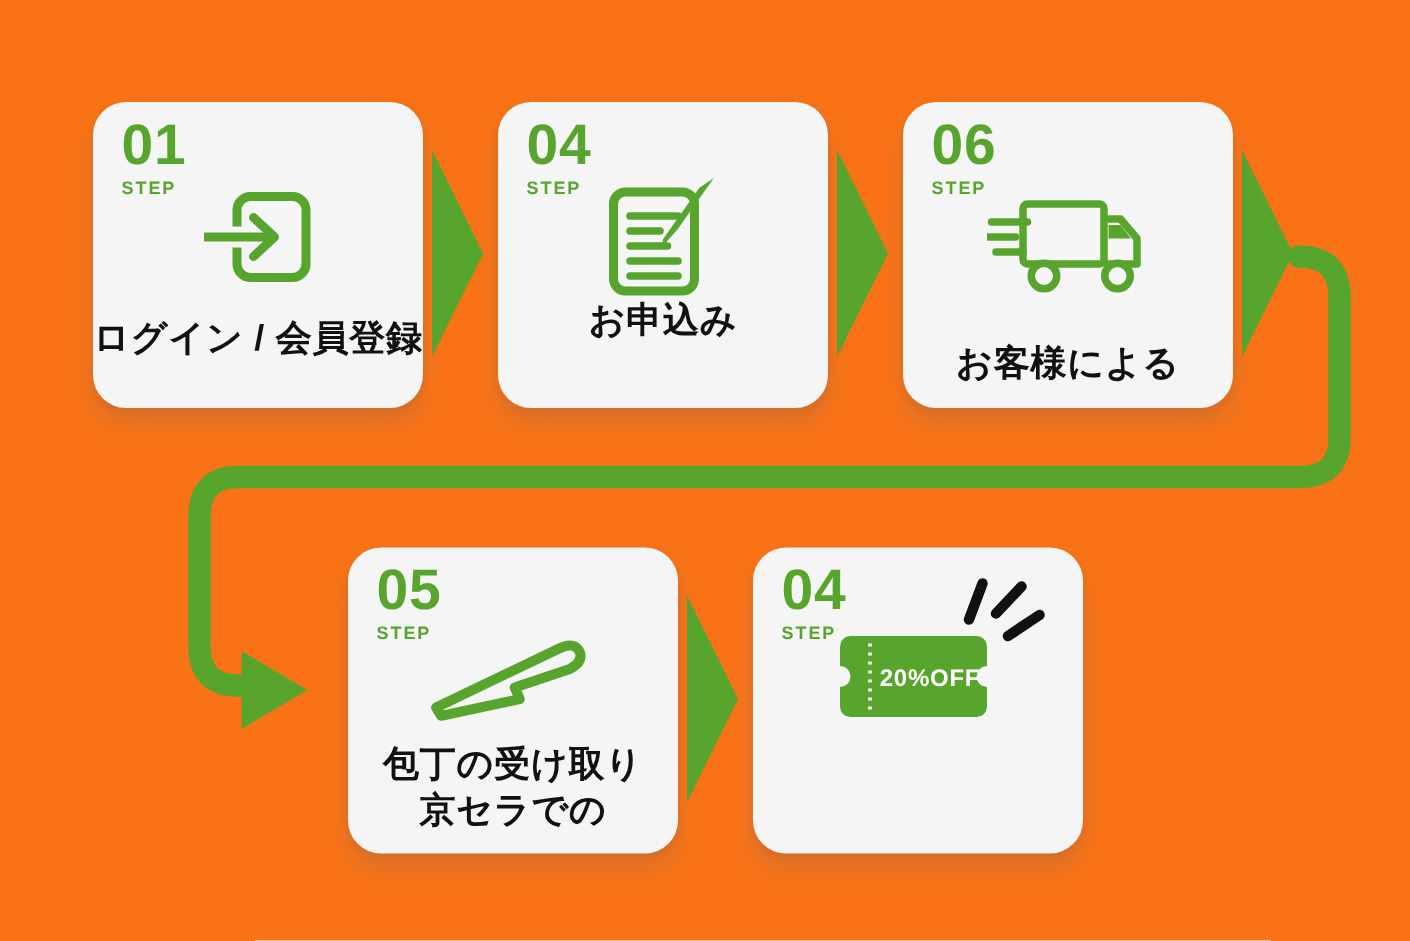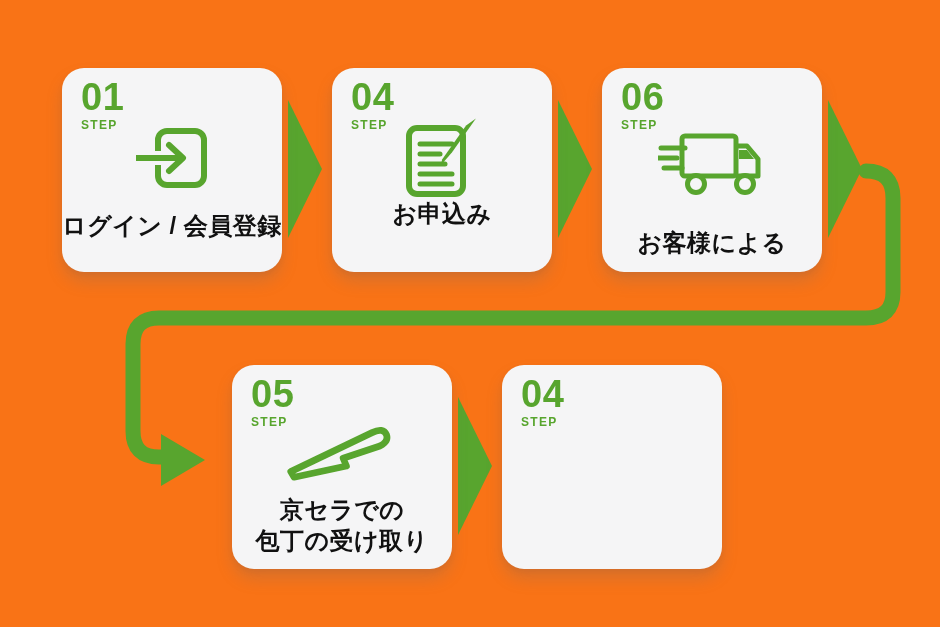--- a/index.html
+++ b/index.html
@@ -116,25 +116,41 @@
     <div class="stepnum">
       <div class="num">05</div>
       <div class="word">STEP</div>
     </div>
     <div class="icon icon-c4">
       <svg width="112" height="78" viewBox="0 0 100 70">
         <path d="M 4 58 L 77 23 Q 87 18 90 25 Q 92 31 84 35 L 51 46 L 54 53 L 7 63 Z" fill="none" stroke="#58a52e" stroke-width="6" stroke-linejoin="round" stroke-linecap="round"></path>
       </svg>
     </div>
     <div class="label lbl-c4">
+      <div>包丁の受け取り</div>
       <div>京セラでの</div>
-      <div>包丁の受け取り</div>
     </div>
   </div>
 
   <div class="card c5">
     <div class="stepnum">
       <div class="num">04</div>
       <div class="word">STEP</div>
     </div>
+    <div class="icon icon-c5">
+      <svg width="142" height="96" viewBox="0 0 142 96">
+        <g>
+          <line x1="86" y1="30" x2="95" y2="6" stroke="#111111" stroke-width="7" stroke-linecap="round"></line>
+          <line x1="104" y1="26" x2="121" y2="8" stroke="#111111" stroke-width="7" stroke-linecap="round"></line>
+          <line x1="112" y1="41" x2="133" y2="27" stroke="#111111" stroke-width="7" stroke-linecap="round"></line>
+        </g>
+        <g>
+          <rect x="0" y="41" width="98" height="54" rx="7" fill="#58a52e"></rect>
+          <circle cx="0" cy="68" r="7" fill="#f5f5f6"></circle>
+          <circle cx="98" cy="68" r="7" fill="#f5f5f6"></circle>
+          <line x1="20" y1="46" x2="20" y2="90" stroke="#ffffff" stroke-width="2.5" stroke-dasharray="2 4"></line>
+          <text x="60" y="74" text-anchor="middle" font-size="16" font-weight="bold" fill="#ffffff" class="coupon-text">20%OFF</text>
+        </g>
+      </svg>
+    </div>
   </div>
 
 </div>
 
 </body></html>

